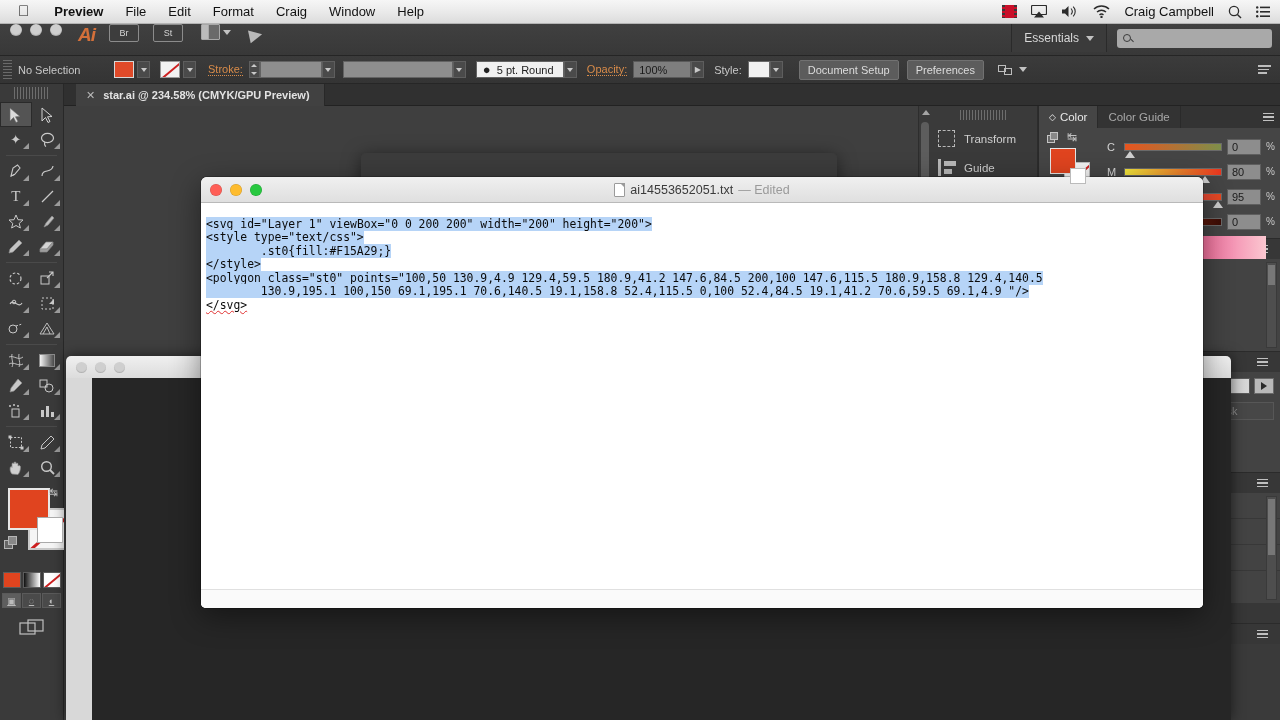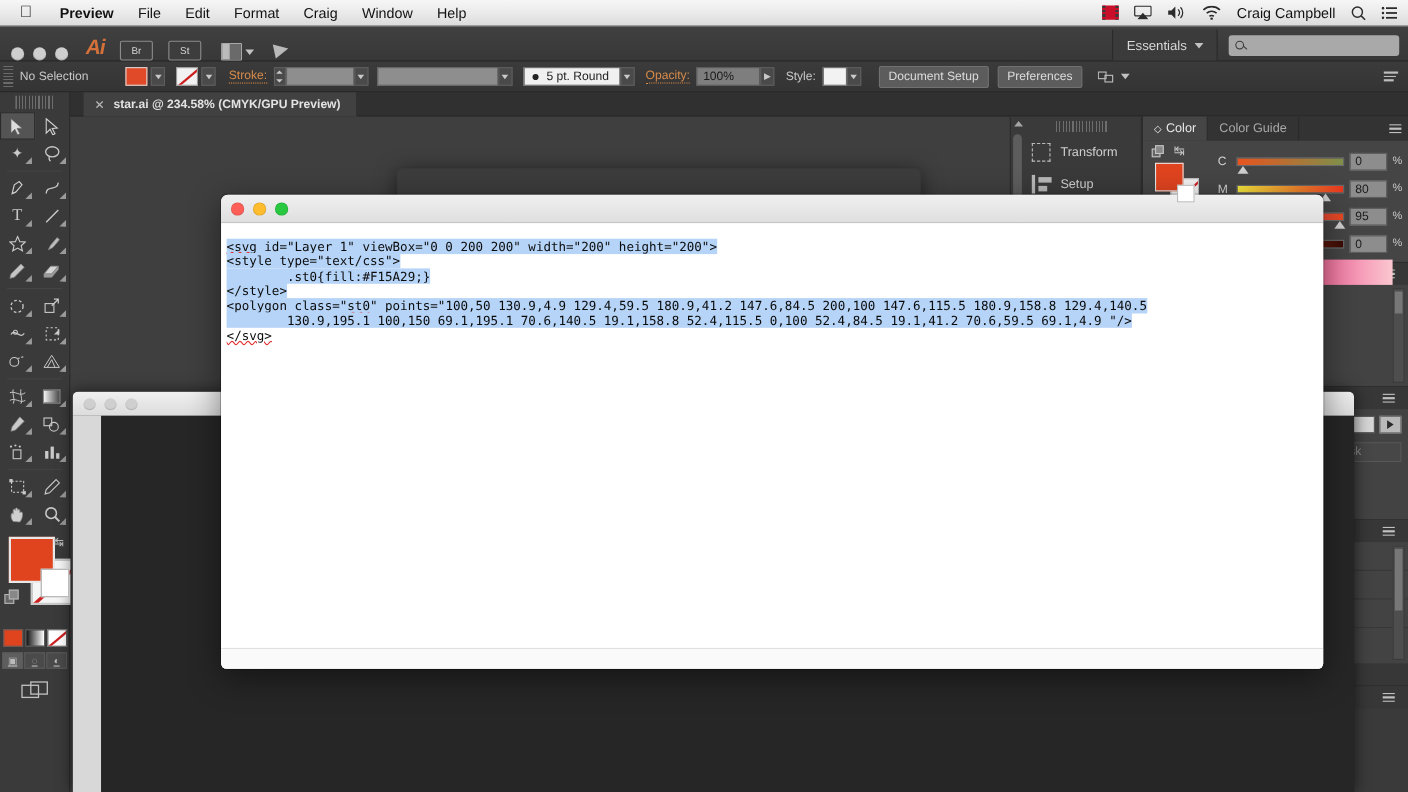--- a/index.html
+++ b/index.html
@@ -31,21 +31,21 @@
   }
   .film-icon:before { left:0; } .film-icon:after { right:0; }
 
   
   .ai-app { position:absolute; left:0; top:24px; width:1280px; height:696px; background:#323232; }
 
   .ai-titlebar {
     position:absolute; left:0; top:0; width:1280px; height:32px;
     background:linear-gradient(to bottom,#404040,#383838);
     border-bottom:1px solid #252525;
-    display:flex; align-items:flex-end;
+    display:flex; align-items:flex-start;
   }
   .tl { display:flex; gap:8px; padding-left:10px; }
   .tl span { width:12px; height:12px; border-radius:50%; background:#cfcfcf; box-shadow:inset 0 -1px 1px rgba(0,0,0,.18); }
   .ai-logo { margin-left:16px; color:#d4703a; font-weight:bold; font-style:italic; font-size:19px; letter-spacing:-1px; }
   .sq-btn {
     margin-left:14px; width:30px; height:18px; border:1px solid #8c8c8c; border-radius:2px;
     color:#d6d6d6; font-size:9px; display:flex; align-items:center; justify-content:center;
     background:#3d3d3d;
   }
   .arrange-btn { margin-left:18px; display:flex; align-items:center; gap:3px; }
@@ -587,21 +587,21 @@
 
     <div class="dock">
       <div class="dock-icons">
         <div class="dk-grip"></div>
         <div class="dk-item">
           <div class="dk-sq"></div>
           <span>Transform</span>
         </div>
         <div class="dk-item">
           <div class="dk-al"></div>
-          <span>Setup</span>
+          <span>Guide</span>
         </div>
         <div class="dk-item">
           <div class="dk-sq" style="border-style:solid"></div>
         </div>
       </div>
 
       <div class="panels">
         <div class="ptabs">
           <div class="ptab active">
             <span style="margin-right:4px;font-size:9px">◇</span>
@@ -768,20 +768,25 @@
     <div class="bgwin-main"></div>
   </div>
 
   <div class="te-win">
     <div class="te-bar">
       <div class="te-lights">
         <span class="te-red"></span>
         <span class="te-yel"></span>
         <span class="te-grn"></span>
       </div>
+      <div class="te-title">
+        <span class="doc-ico"></span>
+        <span>ai14553652051.txt</span>
+        <span class="edited">— Edited</span>
+      </div>
     </div>
     <div class="te-body">
       <div class="te-code">
 <span class="ln"><span class="sel"><span class="spell">&lt;svg</span> id="Layer_1" viewBox="0 0 200 200" width="200" height="200"&gt;</span></span><span class="ln"><span class="sel">&lt;style type="text/css"&gt;</span></span><span class="ln"><span class="sel">        .st0{fill:#F15A29;}</span></span><span class="ln"><span class="sel">&lt;/style&gt;</span></span><span class="ln"><span class="sel">&lt;polygon class="<span class="spell">st0</span>" points="100,50 130.9,4.9 129.4,59.5 180.9,41.2 147.6,84.5 200,100 147.6,115.5 180.9,158.8 129.4,140.5</span></span><span class="ln"><span class="sel">        130.9,195.1 100,150 69.1,195.1 70.6,140.5 19.1,158.8 52.4,115.5 0,100 52.4,84.5 19.1,41.2 70.6,59.5 69.1,4.9 "/&gt;</span></span><span class="ln"><span class="spell">&lt;/svg&gt;</span></span>
       </div>
       <div class="te-scroll"></div>
       <div class="te-bottom"></div>
     </div>
   </div>
 

